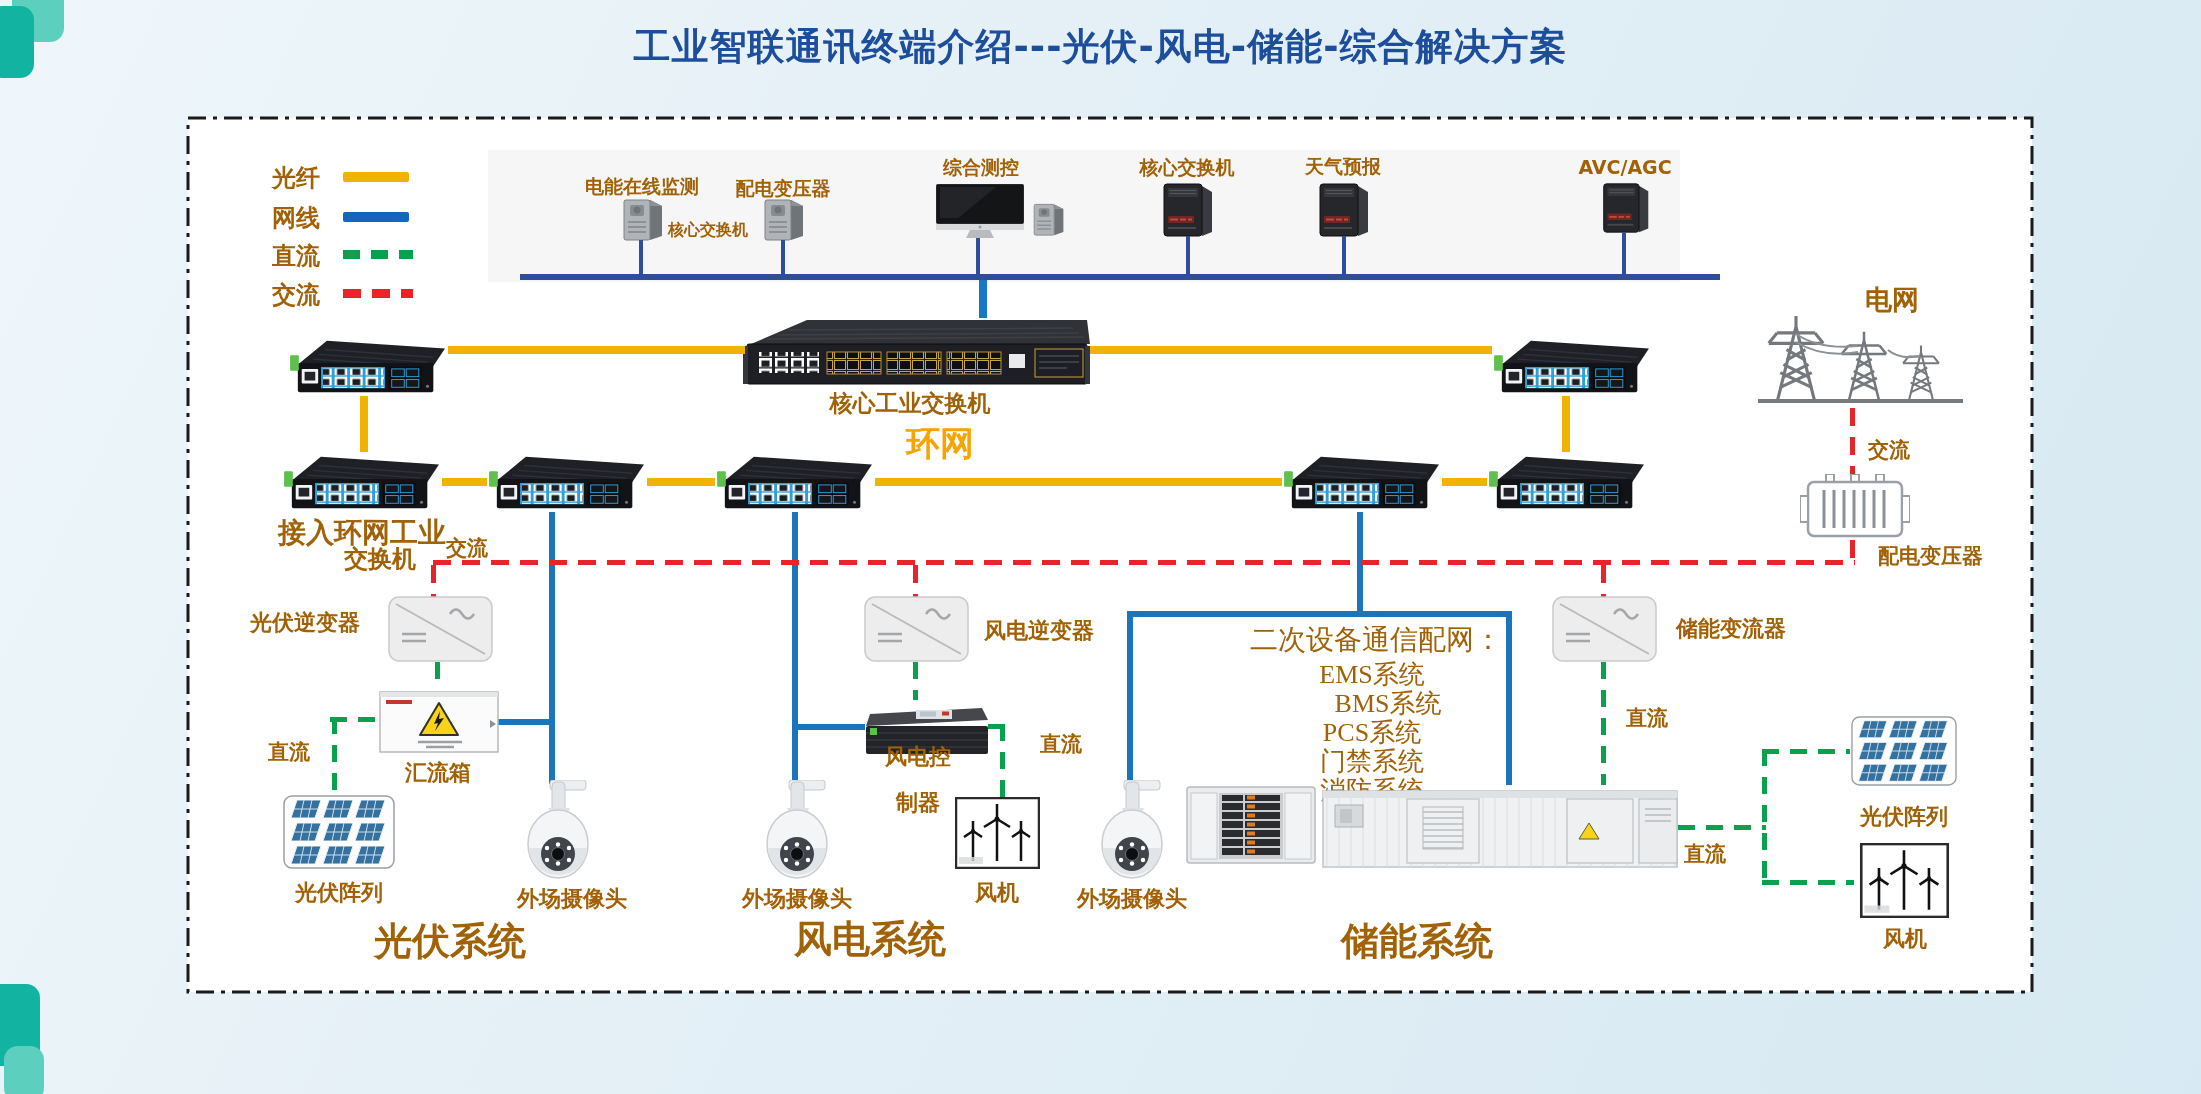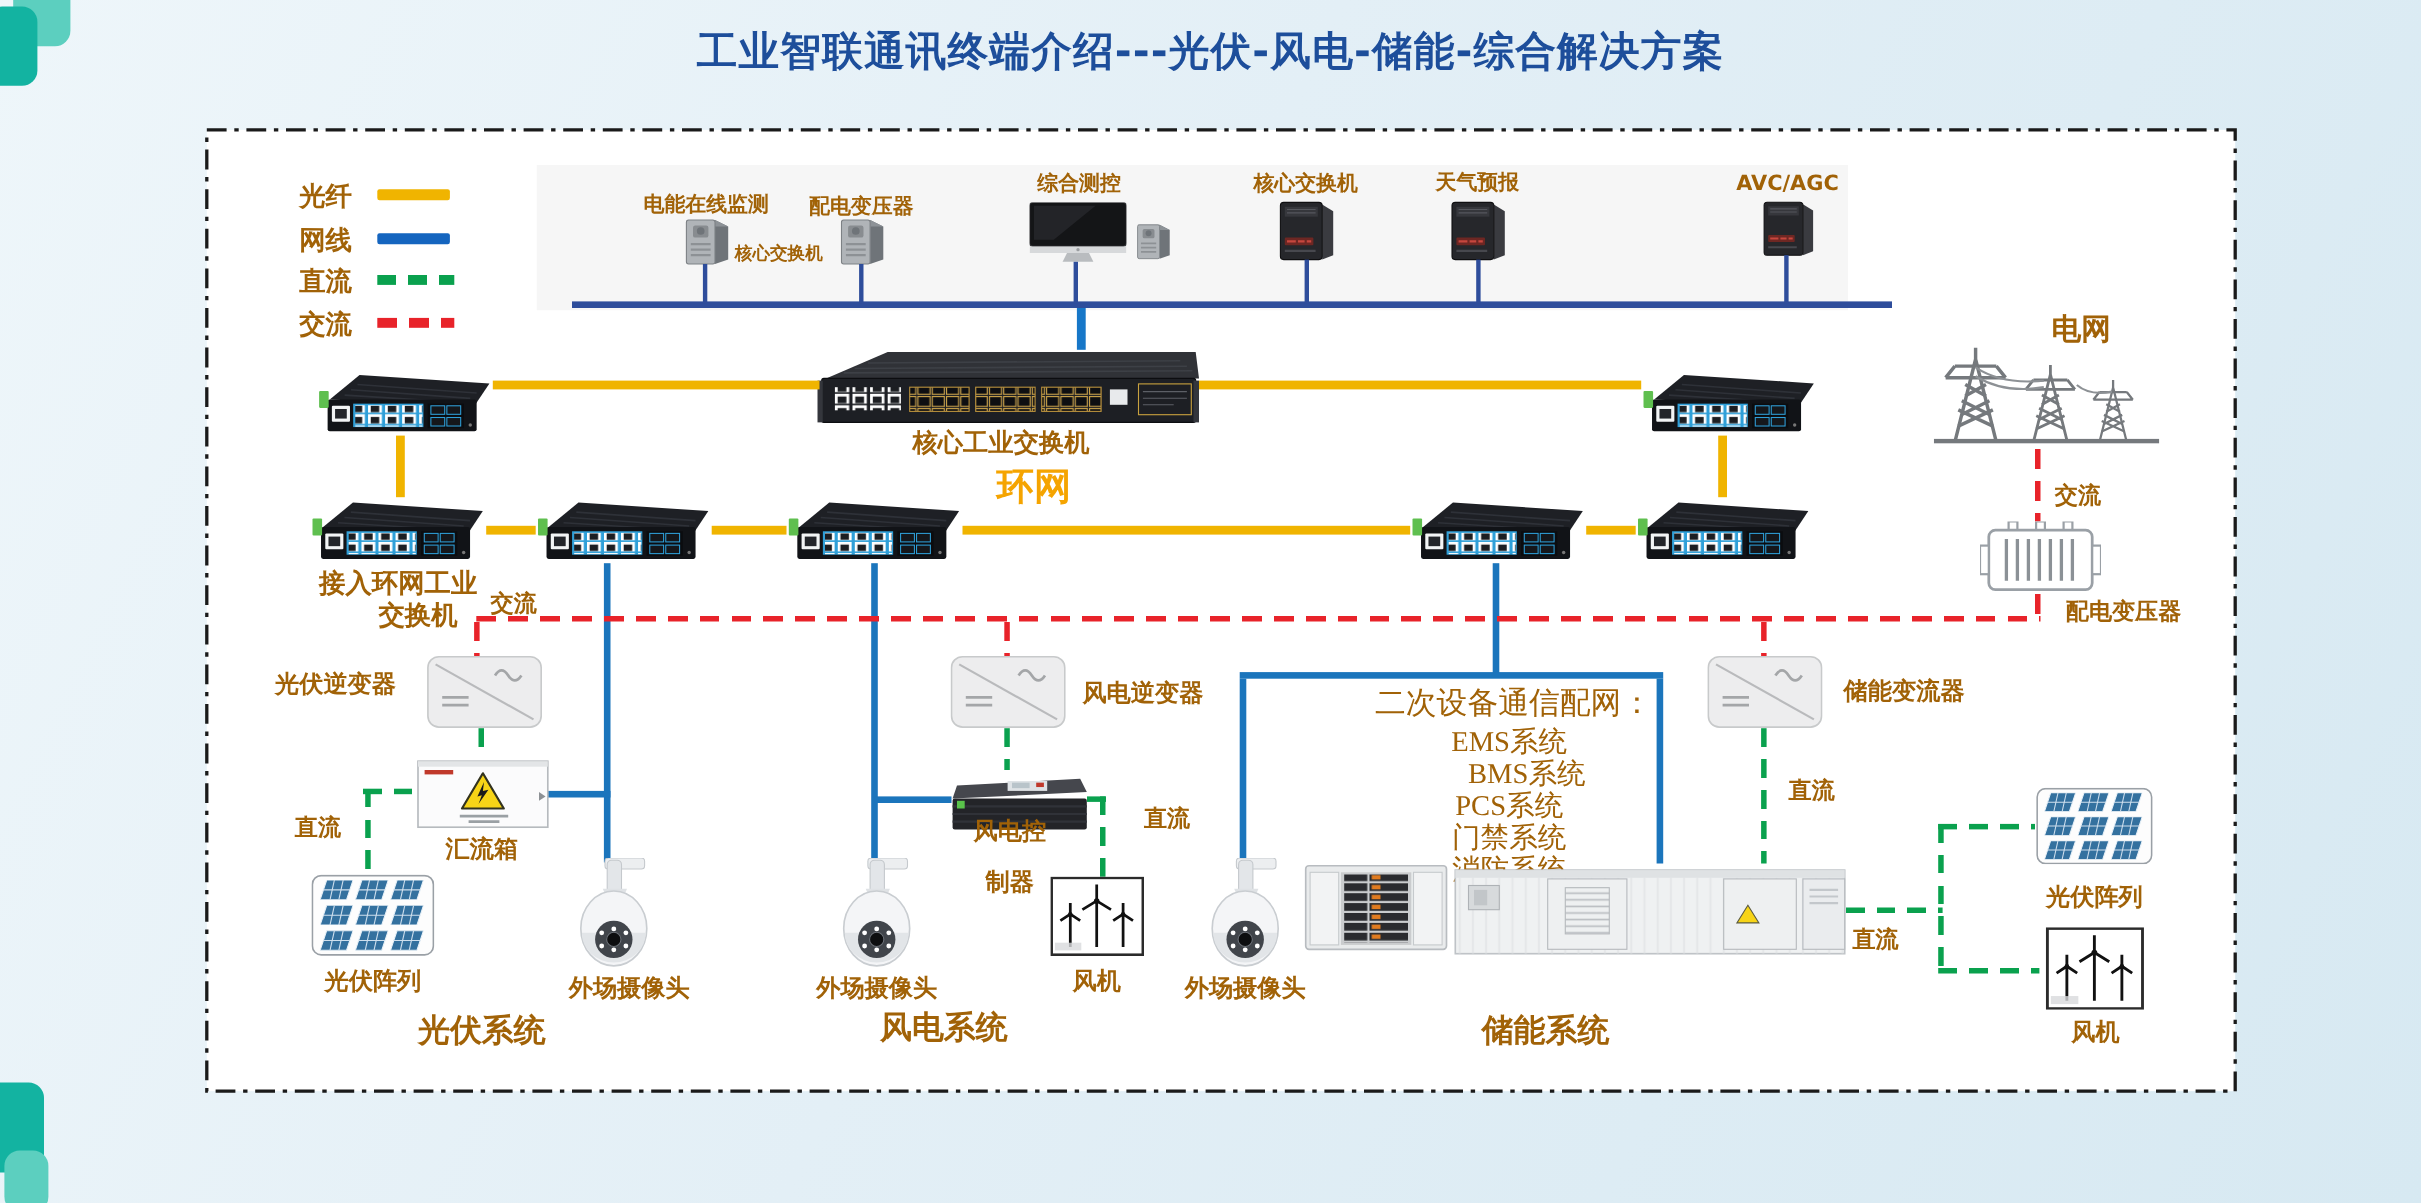--- a/index.html
+++ b/index.html
@@ -5,21 +5,21 @@
   html,body{margin:0;padding:0;}
   body{
     width:2201px;height:1094px;overflow:hidden;
     font-family:"DejaVu Sans","Liberation Sans",sans-serif;
     background:linear-gradient(115deg,#eef6fa 0%,#e3eff6 45%,#d7e9f2 100%);
   }
   #stage{position:relative;width:2201px;height:1094px;}
   .abs{position:absolute;}
   .lbl{position:absolute;font-weight:bold;color:#a16207;white-space:nowrap;font-size:20px;line-height:1.15;}
   .lblc{transform:translateX(-50%);text-align:center;}
-  .big{font-size:29px;}
+  .big{font-size:38px;margin-left:12px;}
   .serif{font-family:"Liberation Serif","DejaVu Serif",serif;font-weight:normal;font-size:26px;}
   .hline,.vline{position:absolute;}
   .fiber{background:#F0B400;}
   .eth{background:#1B75BC;}
   .bus{background:#2E4D9B;}
   .dash-gh{position:absolute;height:5px;background:repeating-linear-gradient(90deg,#0AA14E 0 17px,transparent 17px 28px);}
   .dash-gv{position:absolute;width:5px;background:repeating-linear-gradient(180deg,#0AA14E 0 17px,transparent 17px 28px);}
   .dash-rh{position:absolute;height:5px;background:repeating-linear-gradient(90deg,#E8232A 0 18px,transparent 18px 29px);}
   .dash-rv{position:absolute;width:5px;background:repeating-linear-gradient(180deg,#E8232A 0 18px,transparent 18px 29px);}
   #title{position:absolute;left:0;top:22px;width:2201px;text-align:center;
@@ -331,21 +331,21 @@
     </svg>
   <svg class="abs" style="left:1282px;top:452px;" width="160" height="60">
       <use href="#sw"></use>
     </svg>
   <svg class="abs" style="left:1487px;top:452px;" width="160" height="60">
       <use href="#sw"></use>
     </svg>
   <svg class="abs" style="left:1492px;top:336px;" width="160" height="60">
       <use href="#sw"></use>
     </svg>
-  <div class="lbl lblc" style="left:362px;top:517px;font-size:24px;">接入环网工业</div>
+  <div class="lbl lblc" style="left:362px;top:517px;font-size:28px;">接入环网工业</div>
   <div class="lbl lblc" style="left:380px;top:546px;font-size:24px;">交换机</div>
 
   <div class="vline eth" style="left:549px;top:512px;width:6px;height:272px;"></div>
   <div class="hline eth" style="left:498px;top:719px;width:57px;height:6px;"></div>
   <div class="vline eth" style="left:792px;top:512px;width:6px;height:272px;"></div>
   <div class="hline eth" style="left:795px;top:724px;width:70px;height:6px;"></div>
   <div class="vline eth" style="left:1357px;top:512px;width:6px;height:102px;"></div>
   <div class="hline eth" style="left:1127px;top:611px;width:385px;height:6px;"></div>
   <div class="vline eth" style="left:1127px;top:617px;width:6px;height:165px;"></div>
   <div class="vline eth" style="left:1506px;top:617px;width:6px;height:168px;"></div>

